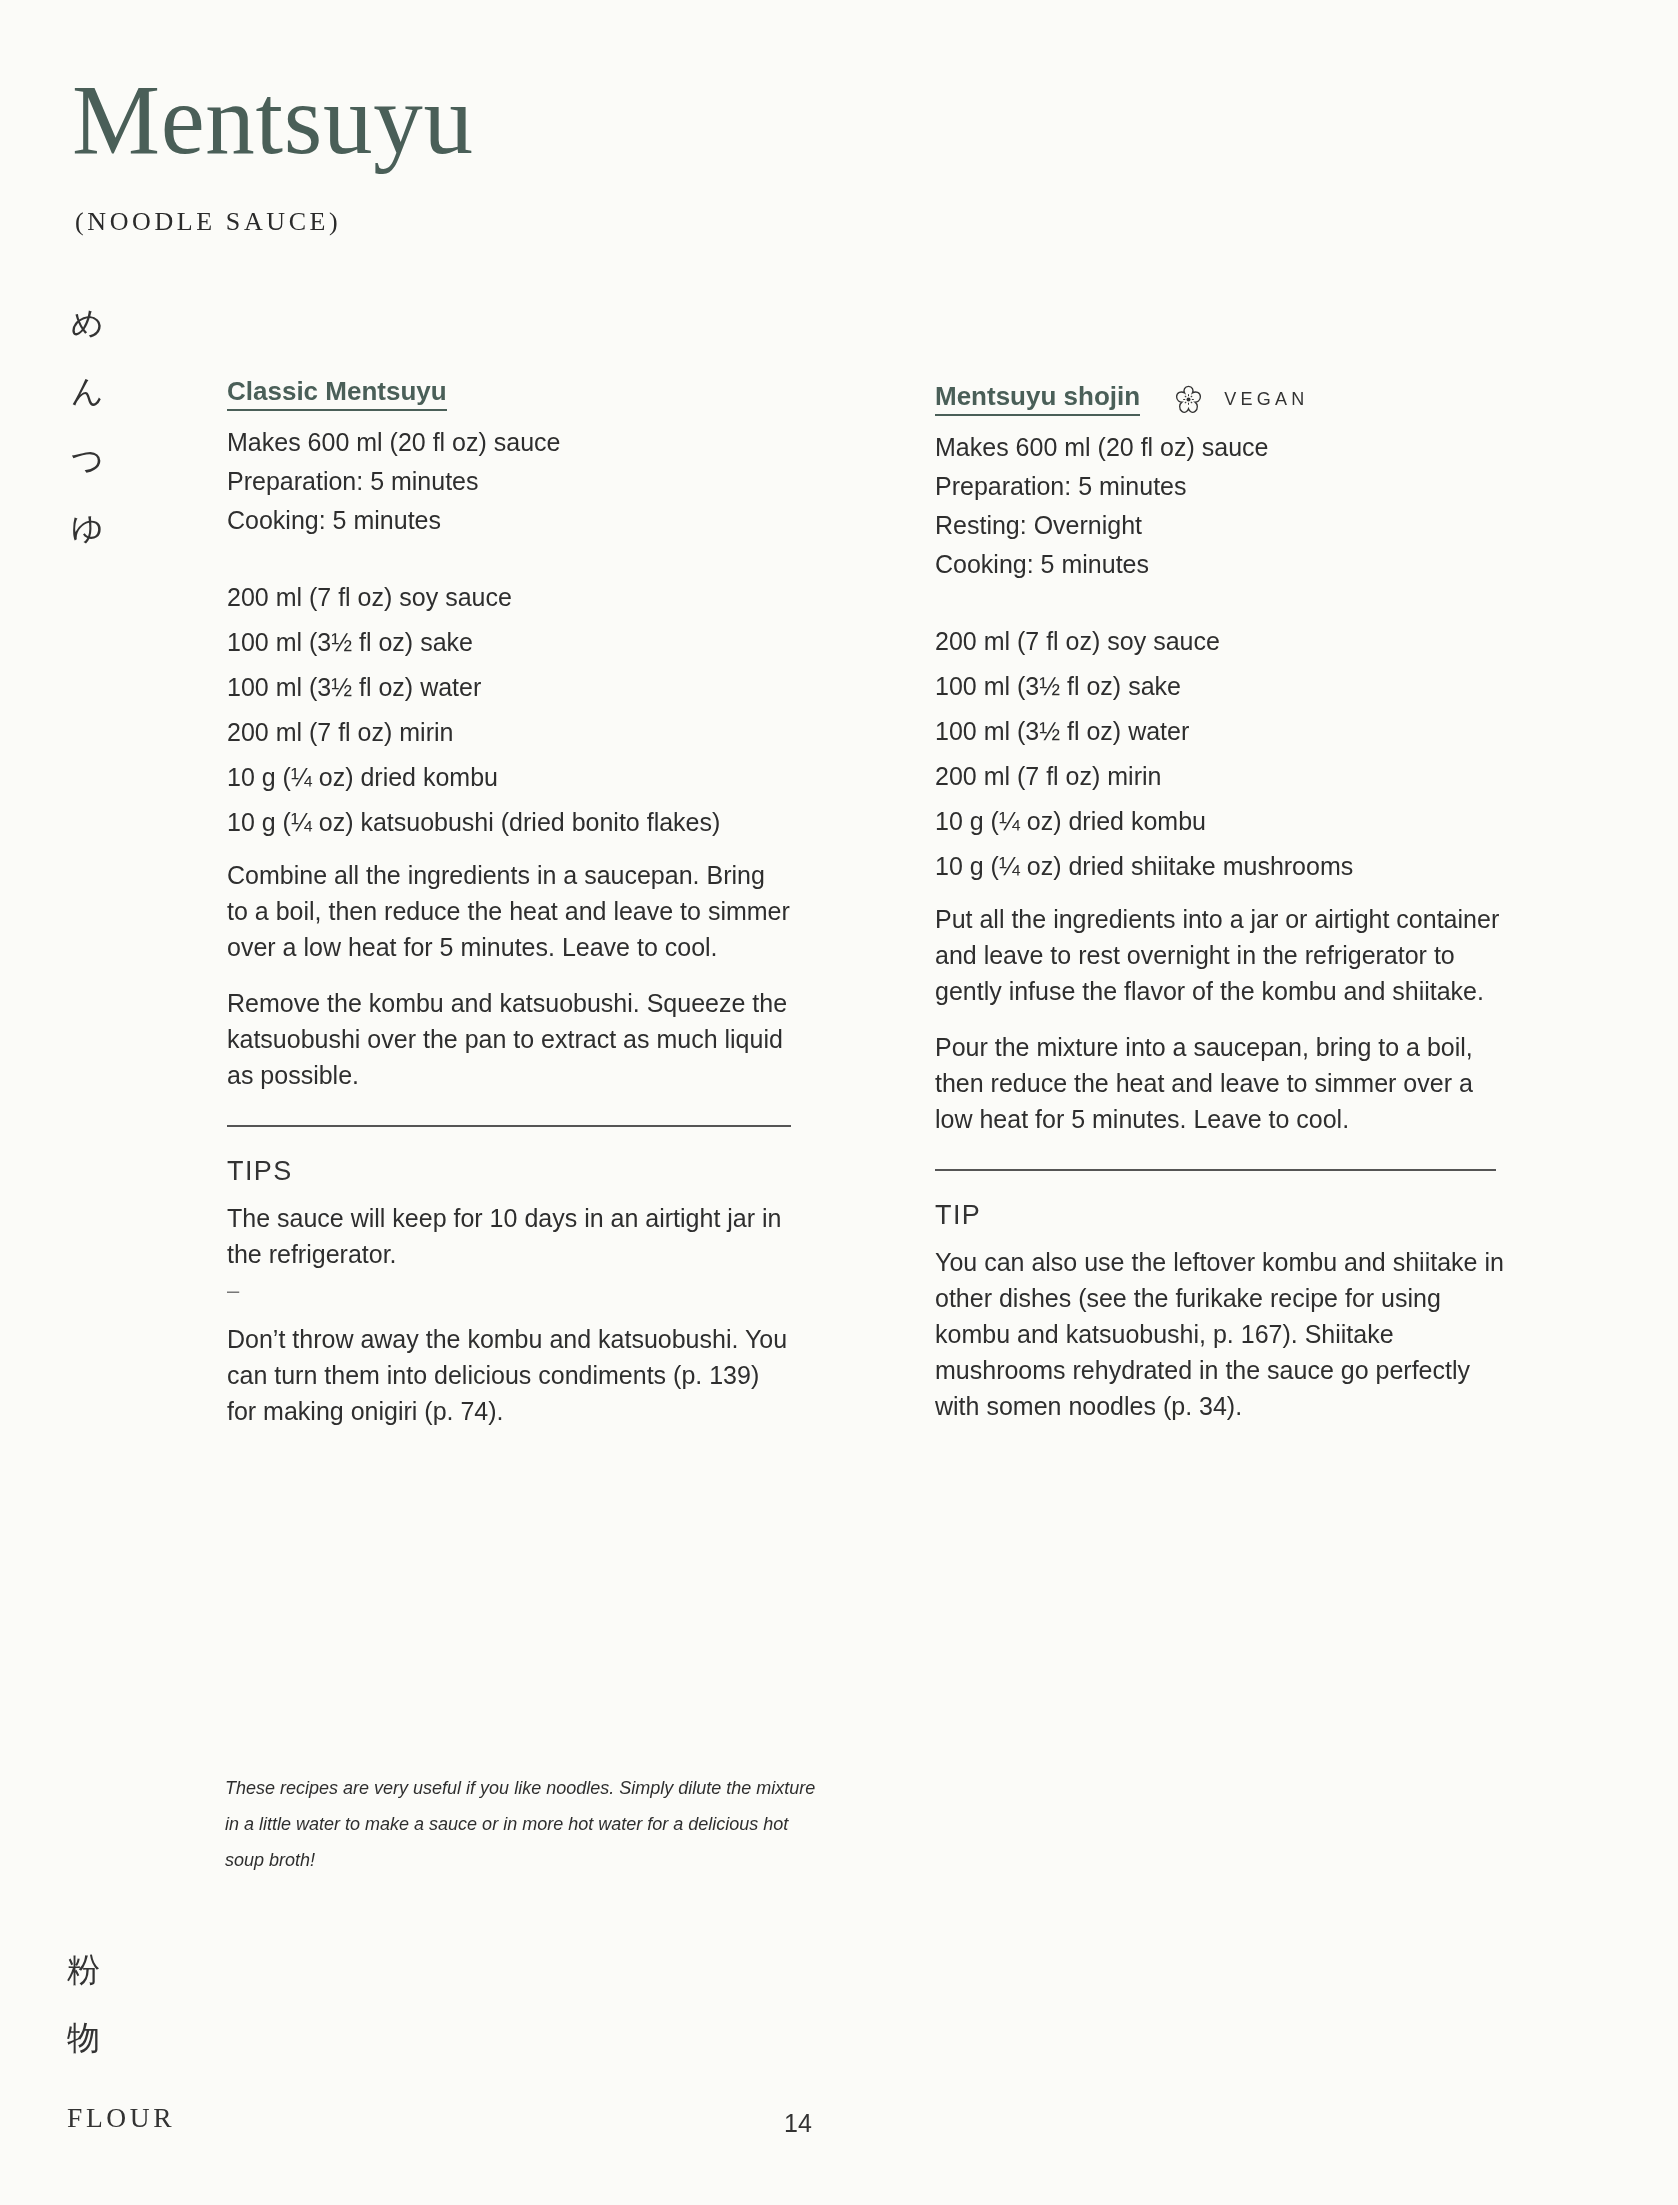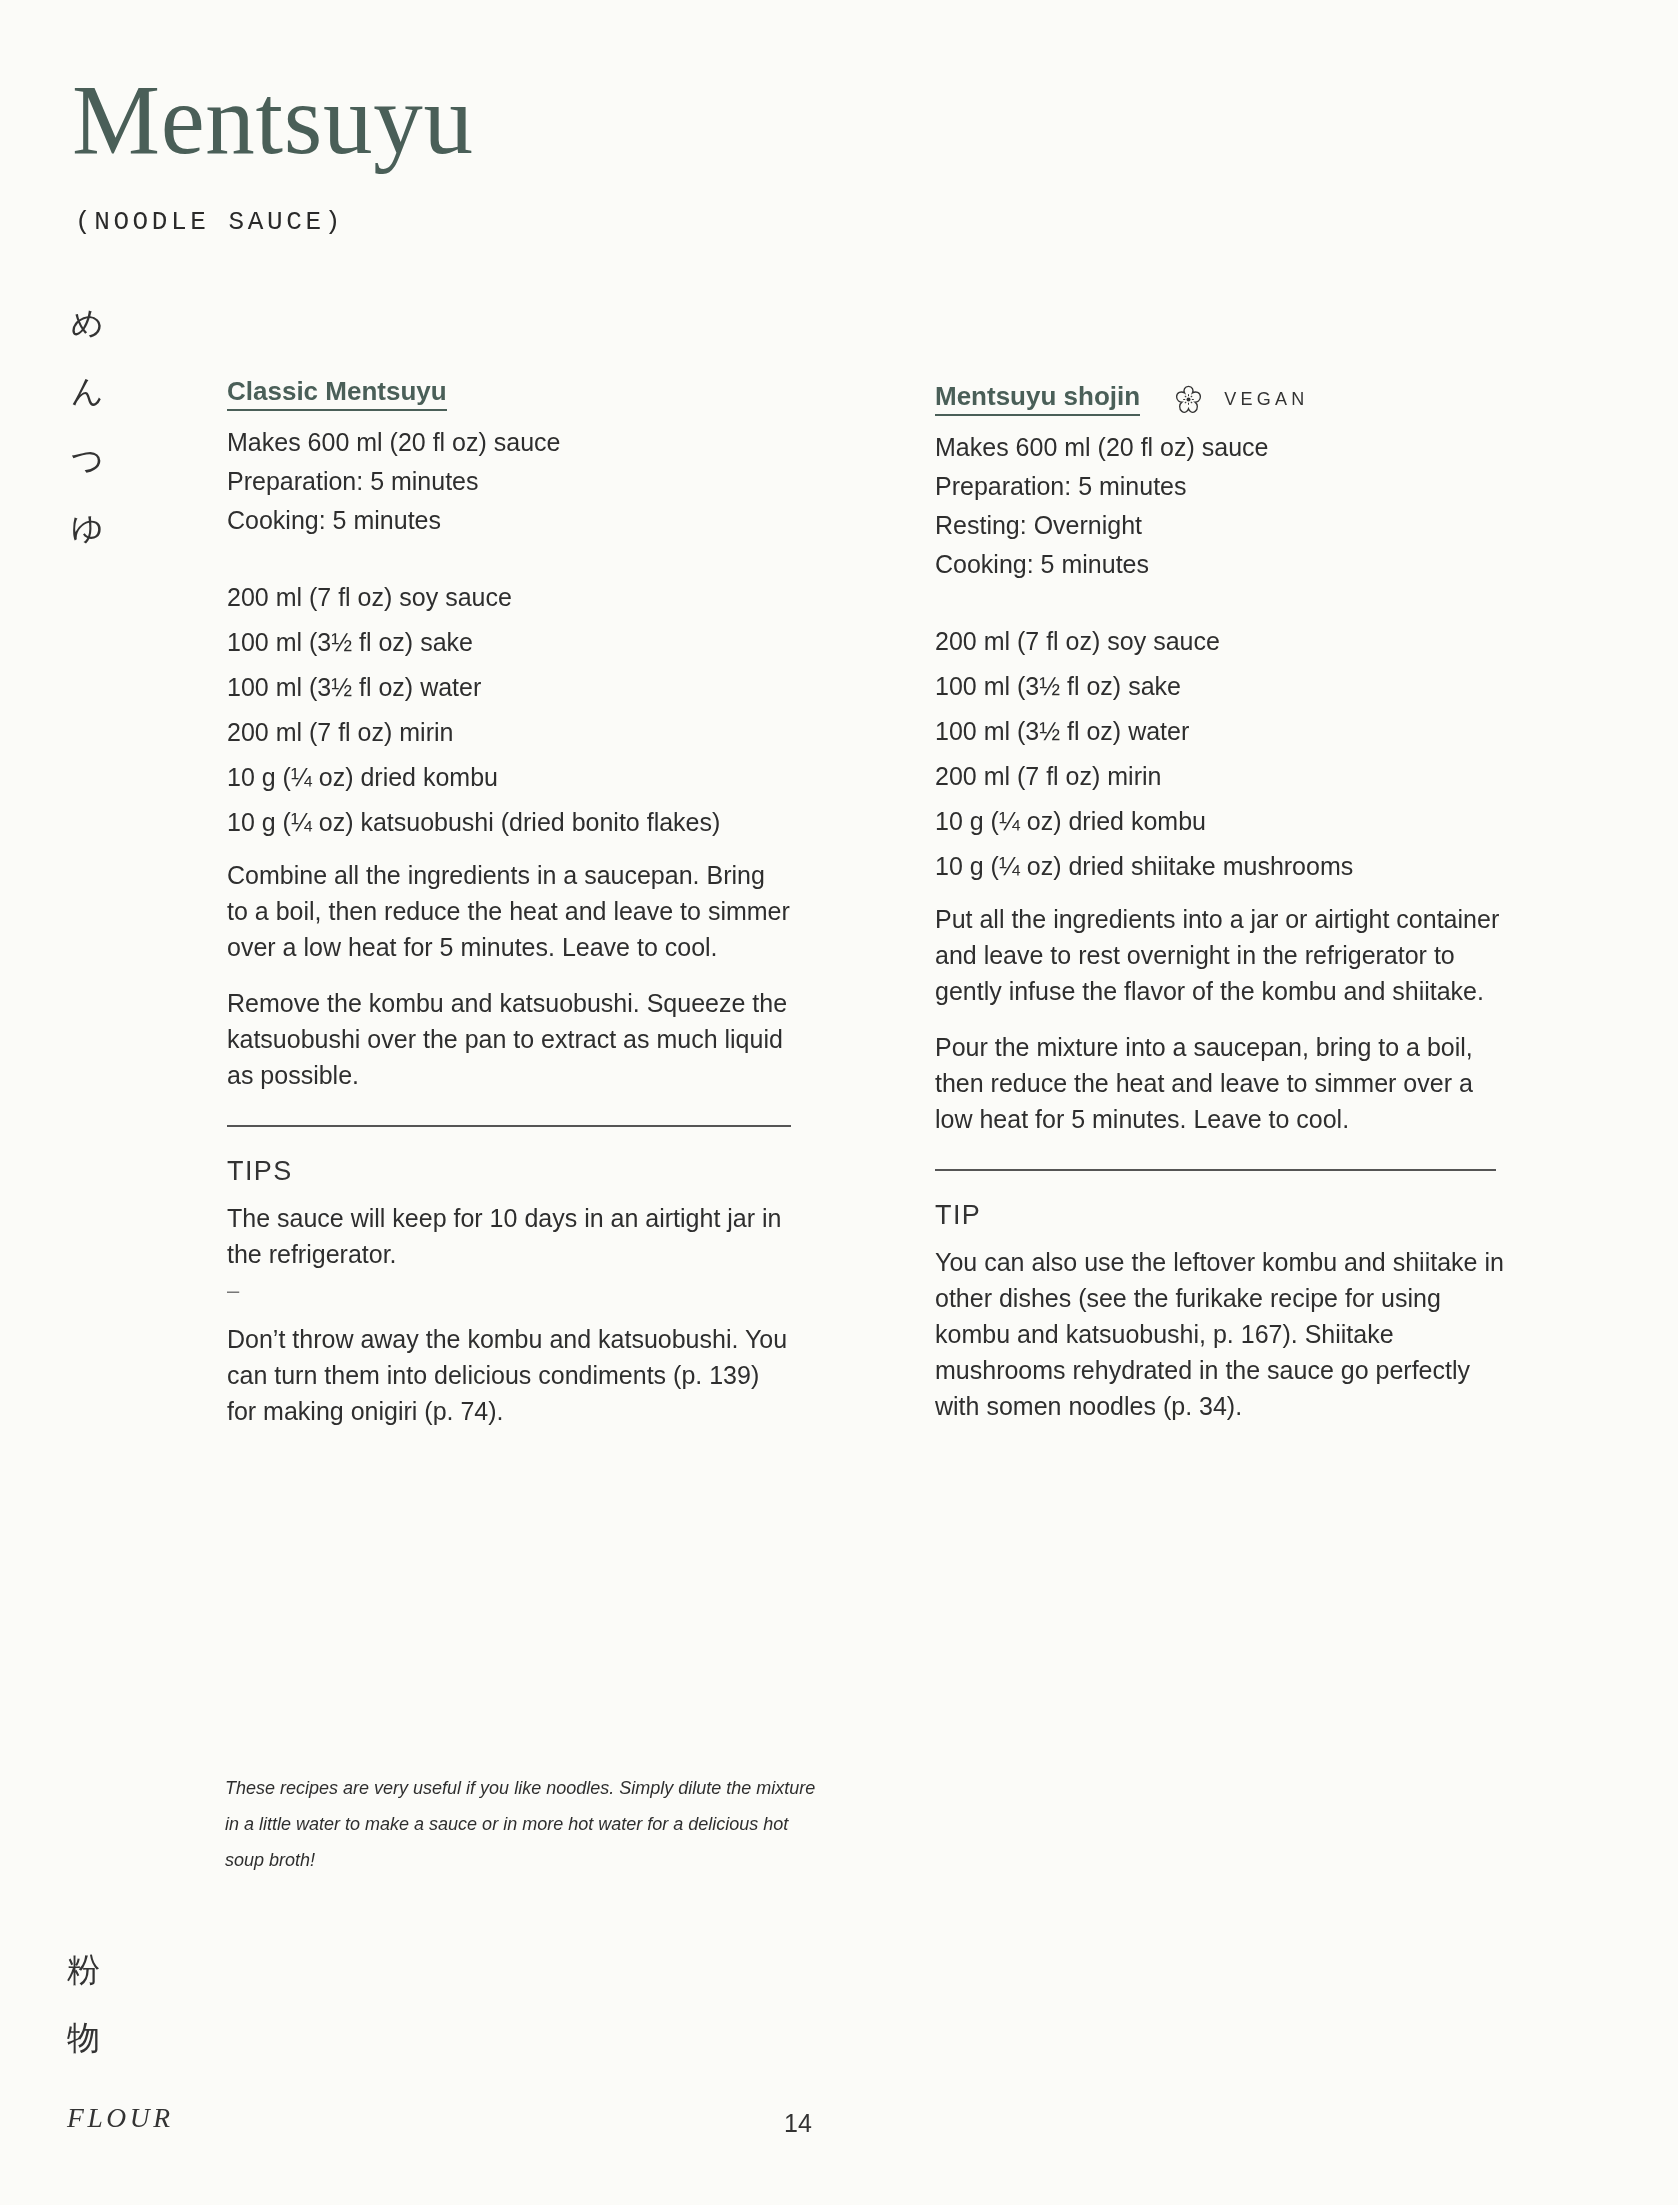--- a/index.html
+++ b/index.html
@@ -10,21 +10,21 @@
       font-family:"Liberation Sans", sans-serif;
     }
     .abs { position:absolute; }
     .title {
       left:72px; top:70px;
       font-family:"Liberation Serif", serif;
       font-size:99px; line-height:1; color:#4a5f58; letter-spacing:0.7px;
     }
     .subtitle {
       left:75px; top:207px;
-      font-family:Liberation Mono, monospace;
+      font-family:Liberation Serif, serif;
       font-size:26px; letter-spacing:3.6px; color:#2a2a2a;
     }
     .kana {
       left:71px; font-family:"DejaVu Sans", sans-serif;
       font-size:32px; color:#333; line-height:1; font-weight:300;
     }
     .col { width:580px; }
     .col-left { left:227px; top:375px; }
     .col-right { left:935px; top:380px; }
     .recipe-title {
@@ -38,21 +38,21 @@
     .meta { margin-top:10px; font-size:25px; line-height:39px; color:#2e2e2e; }
     .ingredients { margin-top:35px; font-size:25px; line-height:45px; color:#2e2e2e; }
     .para { font-size:25px; line-height:36px; color:#2e2e2e; margin:0; }
     .gap-after-ing { margin-top:12px; }
     .gap-para { margin-top:20px; }
     .divider { height:0; border-top:2.2px solid #555; }
     .tips-head { font-size:27px; letter-spacing:1.4px; color:#333; }
     .dash { font-size:22px; color:#777; line-height:29px; }
     .note { left:225px; top:1752px; width:594px; font-style:italic; font-size:18px; line-height:36px; color:#2e2e2e; }
     .kanji { left:67px; font-size:33px; color:#333; font-family:"DejaVu Sans", sans-serif; }
-    .flour { left:67px; top:2102px; font-family:"Liberation Serif", serif; font-size:27.5px; letter-spacing:3.6px; color:#333;font-style:italic; }
+    .flour { left:67px; top:2102px; font-family:"Liberation Serif", serif; font-size:27.5px; letter-spacing:3.6px; color:#333; }
     .pagenum { left:784px; top:2109px; font-size:25px; color:#333; font-family:"Liberation Sans", sans-serif; }
   </style>
 </head>
 <body>
 
 <div class="abs title">Mentsuyu</div>
 <div class="abs subtitle">(NOODLE SAUCE)</div>
 
 <div class="abs kana" style="top:307px">め</div>
 <div class="abs kana" style="top:375px">ん</div>

